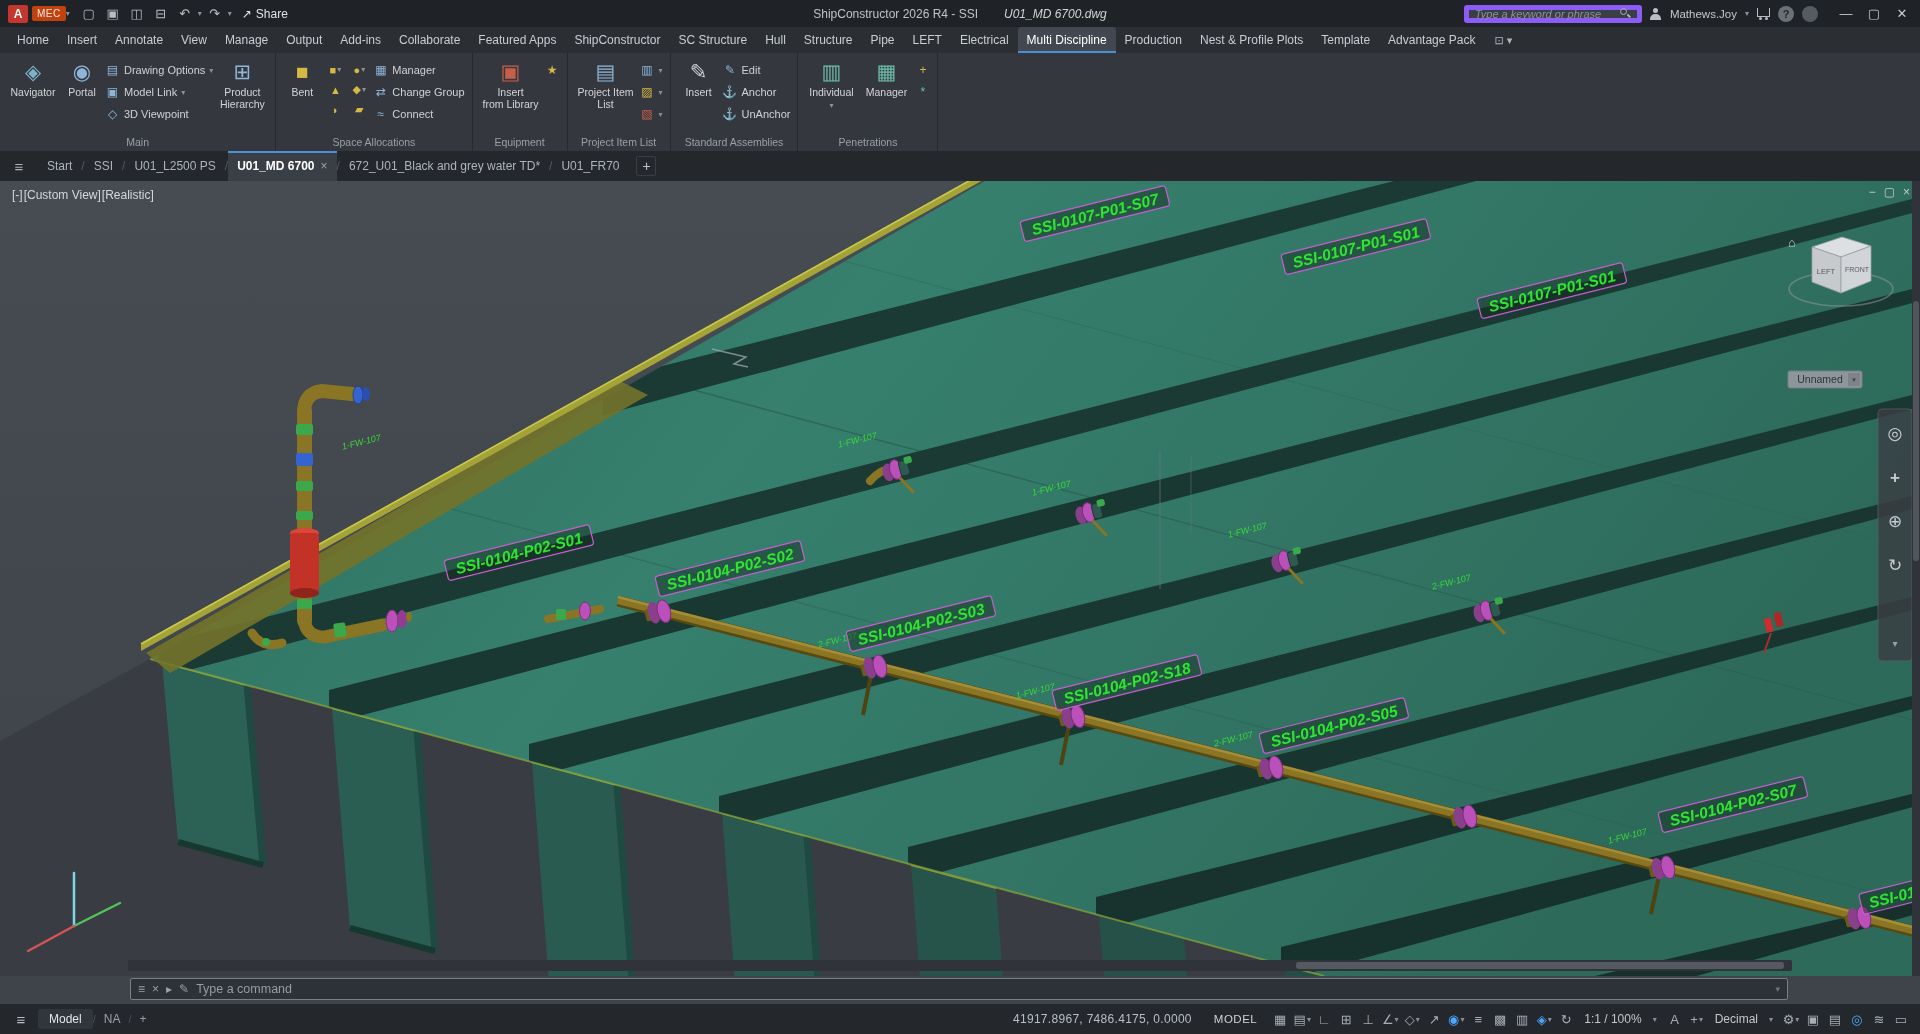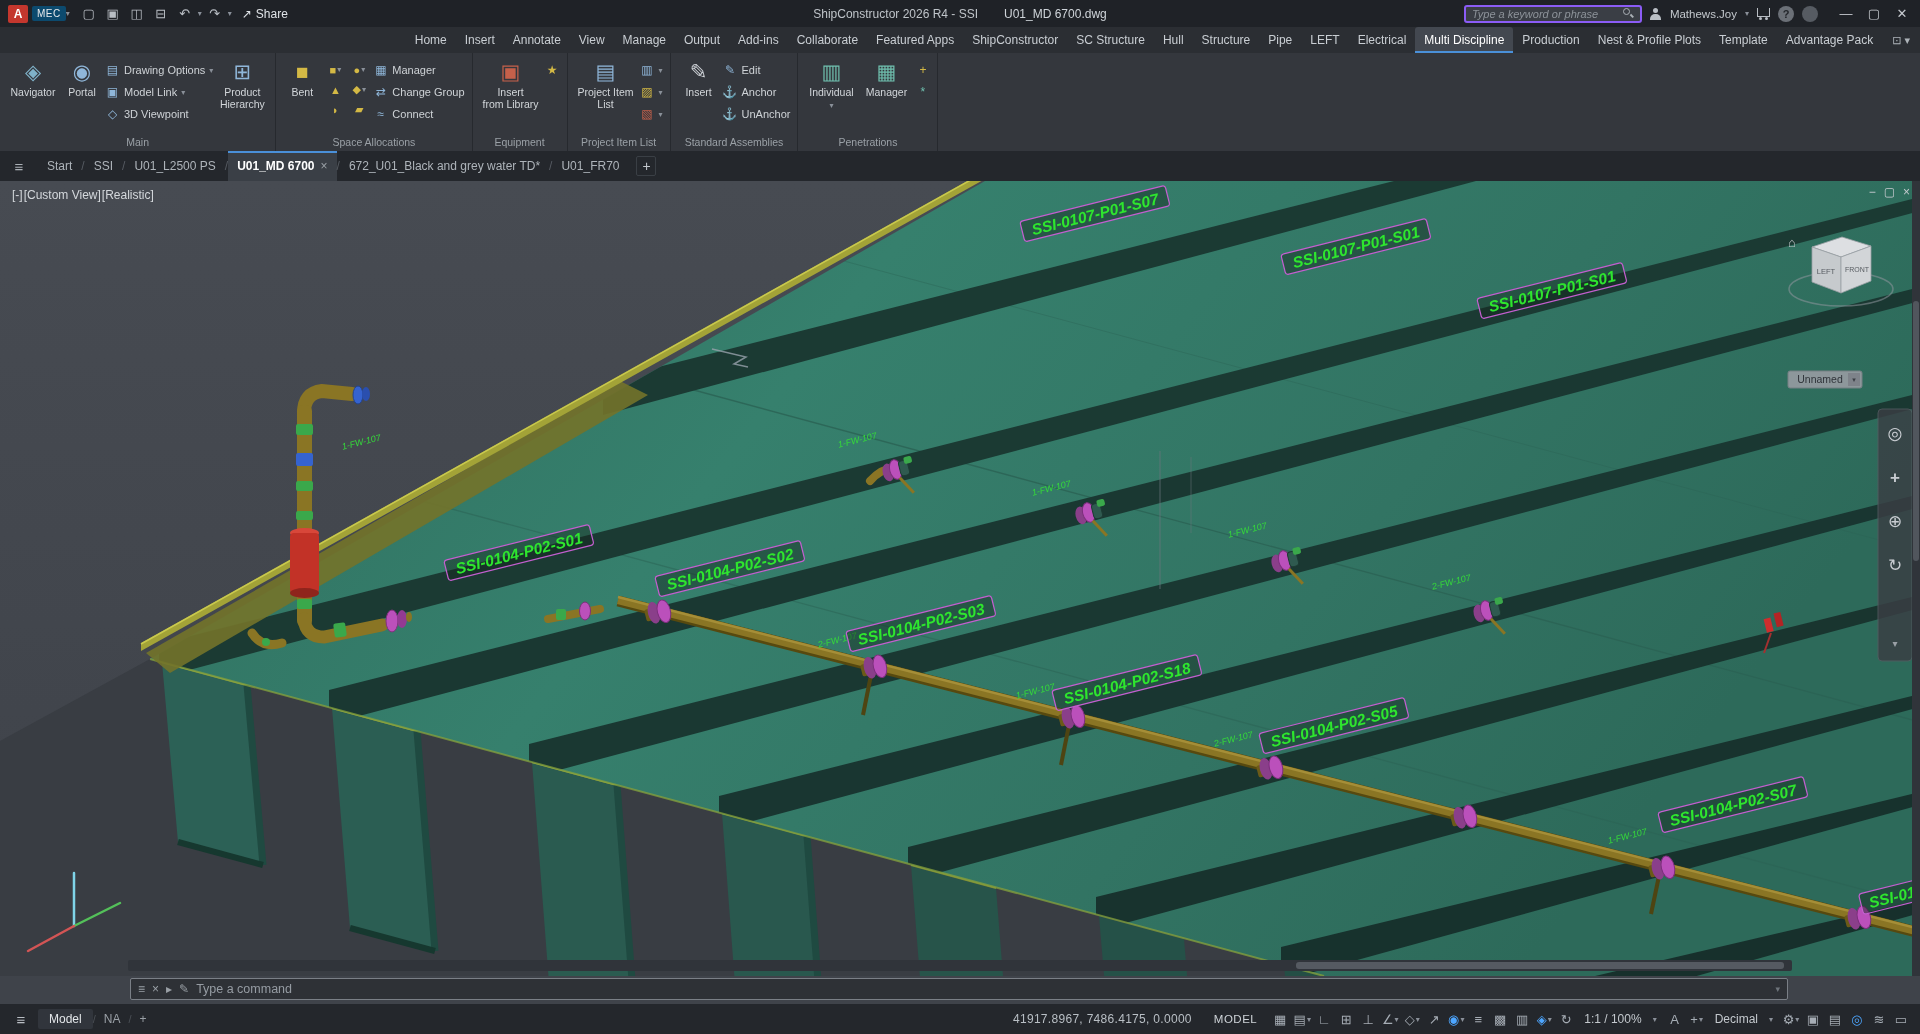--- a/index.html
+++ b/index.html
@@ -4,50 +4,50 @@
 <style>
   * { margin:0; padding:0; box-sizing:border-box; }
   html,body { width:1920px; height:1034px; overflow:hidden; background:#2b2e33;
               font-family:"Liberation Sans", sans-serif; -webkit-font-smoothing:antialiased; }
 
   
   .titlebar { height:27px; background:#1f2227; display:flex; align-items:center; padding:0 4px;
               color:#c3c8cd; font-size:12px; position:relative; }
   .logo-a { width:20px; height:18px; background:#c4372e; color:#fff; font-weight:bold; font-size:12px;
             display:flex; align-items:center; justify-content:center; border-radius:2px; margin:0 4px; }
-  .ws-badge { background:#0c4a6e; color:#e8eaec; font-size:10px; padding:2px 5px; border-radius:2px; letter-spacing:.5px; }
+  .ws-badge { background:#c2410c; color:#e8eaec; font-size:10px; padding:2px 5px; border-radius:2px; letter-spacing:.5px; }
   .qat { display:flex; align-items:center; gap:2px; margin-left:8px; }
   .qat .qbtn { width:22px; height:20px; display:flex; align-items:center; justify-content:center;
                color:#b9bec4; font-size:13px; border-radius:2px; }
   .share-btn { display:flex; align-items:center; gap:4px; margin-left:10px; color:#dfe3e7; }
   .title-center { position:absolute; left:50%; transform:translateX(-50%); white-space:nowrap;
                   color:#bfc4c9; font-size:12px; }
-  .title-center .doc { margin-left:26px; color:#cfd4d9; }
+  .title-center .doc { margin-left:26px; color:#cfd4d9;font-style:italic; }
   .tb-right { margin-left:auto; display:flex; align-items:center; gap:8px; }
-  .searchbox { width:178px; height:18px; background:#3a3e45; border:2px solid #8b5cf6; border-radius:3px;
+  .searchbox { width:178px; height:18px; background:#3a3e45; border:5px solid #8b5cf6; border-radius:3px;
                display:flex; align-items:center; padding:0 6px; gap:5px; }
   .searchbox .ph { font-style:italic; color:#8d939a; font-size:11px; flex:1; white-space:nowrap; overflow:hidden; }
   .mag { position:relative; width:11px; height:11px; flex:none; }
   .mag-c { position:absolute; left:0; top:0; width:7px; height:7px; border:1.5px solid #aab0b6; border-radius:50%; }
   .mag-t { position:absolute; left:7px; top:7px; width:4px; height:1.5px; background:#aab0b6; transform:rotate(45deg); }
   .person { width:12px; height:12px; position:relative; }
   .person i { position:absolute; left:3.5px; top:0; width:5px; height:5px; background:#b9bec4; border-radius:50%; }
   .person b { position:absolute; left:0.5px; top:6px; width:11px; height:6px; background:#b9bec4; border-radius:5px 5px 0 0; }
   .cart { width:13px; height:9px; border:1.5px solid #b9bec4; border-top:none; position:relative; margin-top:-3px; }
   .cart i { position:absolute; left:1px; bottom:-4px; width:3px; height:3px; background:#b9bec4; border-radius:50%; }
   .cart b { position:absolute; right:1px; bottom:-4px; width:3px; height:3px; background:#b9bec4; border-radius:50%; }
   .circ-icon { width:16px; height:16px; border-radius:50%; background:#6b7077; color:#23262b; font-size:11px;
                display:flex; align-items:center; justify-content:center; font-weight:bold; }
   .win-btns { display:flex; margin-left:6px; }
   .win-btns span { width:28px; height:27px; display:flex; align-items:center; justify-content:center;
                    color:#c6cacf; font-size:13px; }
   .caret { font-size:8px; color:#8a9099; }
 
   
-  .ribbon-tabs { height:26px; background:#2b2e33; display:flex; align-items:stretch; padding-left:8px; color:#c9ced3;justify-content:flex-end; }
+  .ribbon-tabs { height:26px; background:#2b2e33; display:flex; align-items:stretch; padding-left:8px; color:#c9ced3; }
   .rtab { display:flex; align-items:center; padding:0 9px; font-size:12px; white-space:nowrap; }
   .rtab.active { background:#434850; color:#ffffff; border-radius:3px 3px 0 0; box-shadow:inset 0 -2px 0 #4a90d9; }
   .rtab-toggle { display:flex; align-items:center; gap:3px; padding:0 10px; color:#aeb4ba; font-size:11px; }
 
   
   .ribbon { height:98px; background:#34373d; display:flex; align-items:stretch; }
   .rpanel { display:flex; flex-direction:column; border-right:1px solid #26292e; }
   .rpanel-body { flex:1; display:flex; align-items:flex-start; gap:3px; padding:4px 7px 0 7px; }
   .rpanel-label { height:16px; font-size:10.5px; color:#9aa0a6; text-align:center; line-height:15px; white-space:nowrap; padding:0 6px; }
   .bigbtn { width:52px; display:flex; flex-direction:column; align-items:center; gap:2px; padding-top:2px; }

